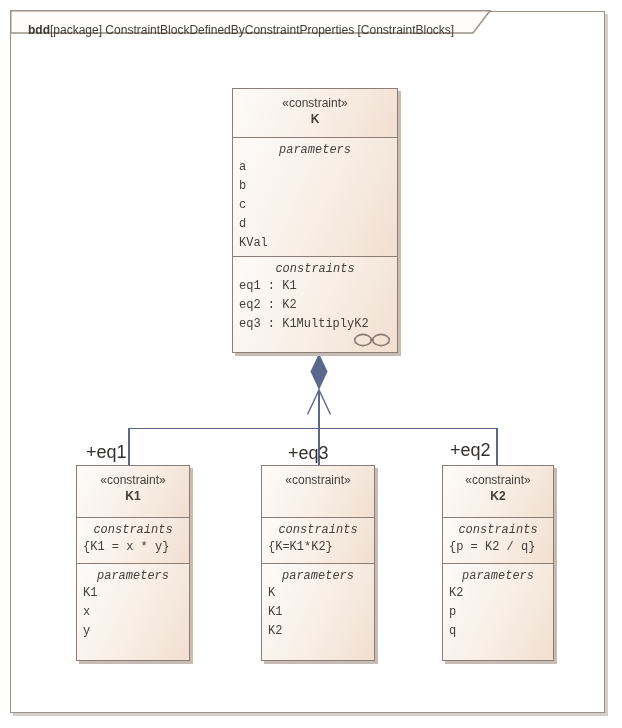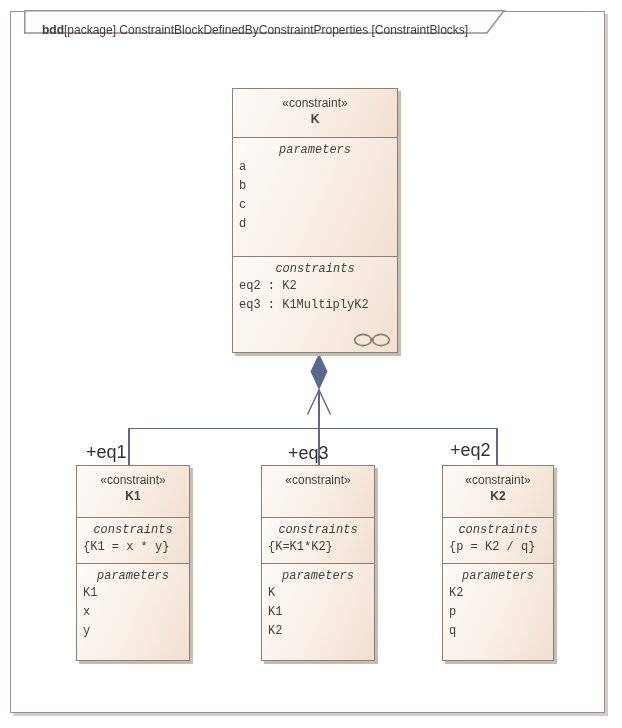--- a/index.html
+++ b/index.html
@@ -5,21 +5,21 @@
   html,body{margin:0;padding:0;background:#ffffff;}
   .canvas{
     position:relative;width:622px;height:728px;background:#ffffff;overflow:hidden;
     font-family:"Liberation Sans","DejaVu Sans",sans-serif;color:#44403c;font-size:12px;
   }
   .frame{
     position:absolute;left:10px;top:11px;width:593px;height:700px;
     border:1.5px solid #9b908a;background:transparent;
     box-shadow:3px 3px 0 #d4cec9;
   }
-  .tab{position:absolute;left:24px;top:10px;width:482px;height:24px;}
+  .tab{position:absolute;left:10px;top:10px;width:482px;height:24px;}
   .tab-text{
     position:absolute;left:18px;top:13px;width:460px;height:20px;
     font-size:12px;color:#3e3a37;white-space:nowrap;
   }
   .tab-text b{font-weight:bold;}
   .block{
     position:absolute;border:1px solid #8c7d76;box-sizing:border-box;
     box-shadow:3px 3px 0 #c7bcb4;display:flex;flex-direction:column;z-index:2;
     background:#fdfbf9;
   }
@@ -66,23 +66,25 @@
     <div class="comp" style="height:48px;">
       <div class="stereo">«constraint»</div>
       <div class="bname">K</div>
     </div>
     <div class="comp" style="height:119px;">
       <div class="clabel">parameters</div>
       <div class="item">a</div>
       <div class="item">b</div>
       <div class="item">c</div>
       <div class="item">d</div>
+      <div class="item">KVal</div>
     </div>
     <div class="comp grow">
       <div class="clabel">constraints</div>
+      <div class="item">eq1 : K1</div>
       <div class="item">eq2 : K2</div>
       <div class="item">eq3 : K1MultiplyK2</div>
       <svg class="composite-icon" width="40" height="16" viewBox="0 0 40 16">
         <ellipse cx="11" cy="8" rx="8.3" ry="5.6" fill="none" stroke="#8a7a72" stroke-width="1.6"></ellipse>
         <ellipse cx="29" cy="8" rx="8.3" ry="5.6" fill="none" stroke="#8a7a72" stroke-width="1.6"></ellipse>
         <line x1="18" y1="8" x2="22" y2="8" stroke="#8a7a72" stroke-width="1.6"></line>
       </svg>
     </div>
   </div>
 

